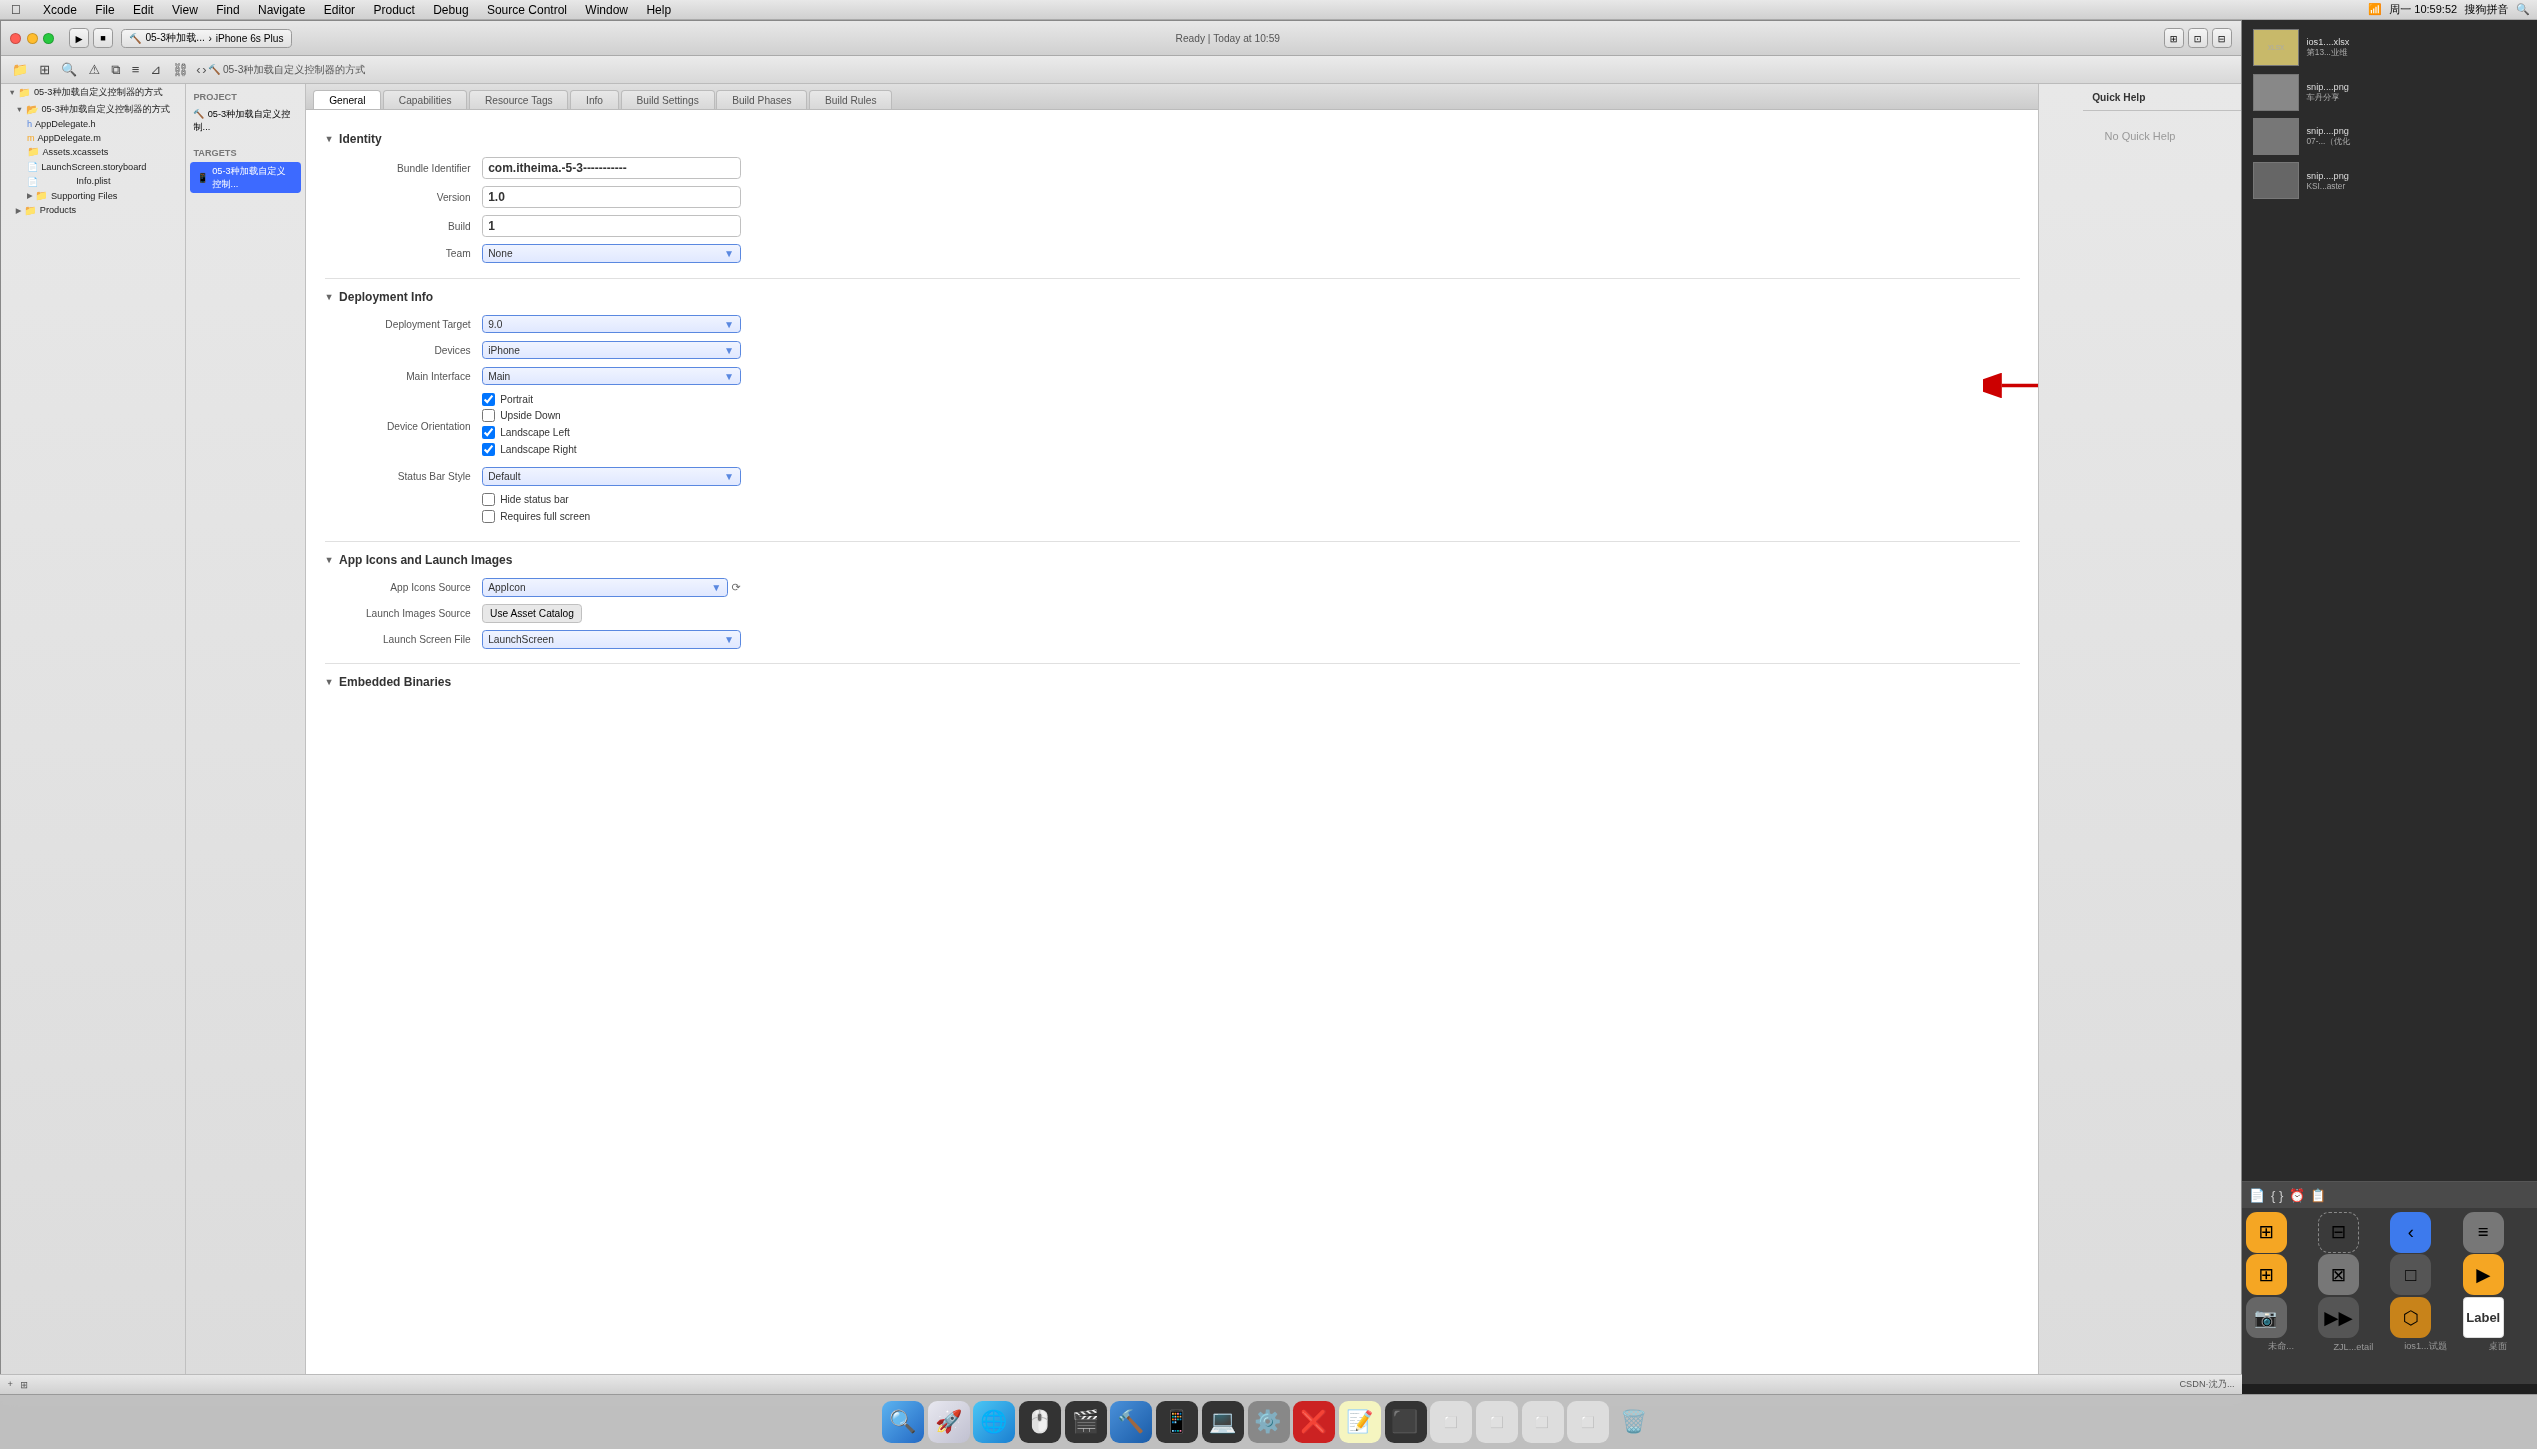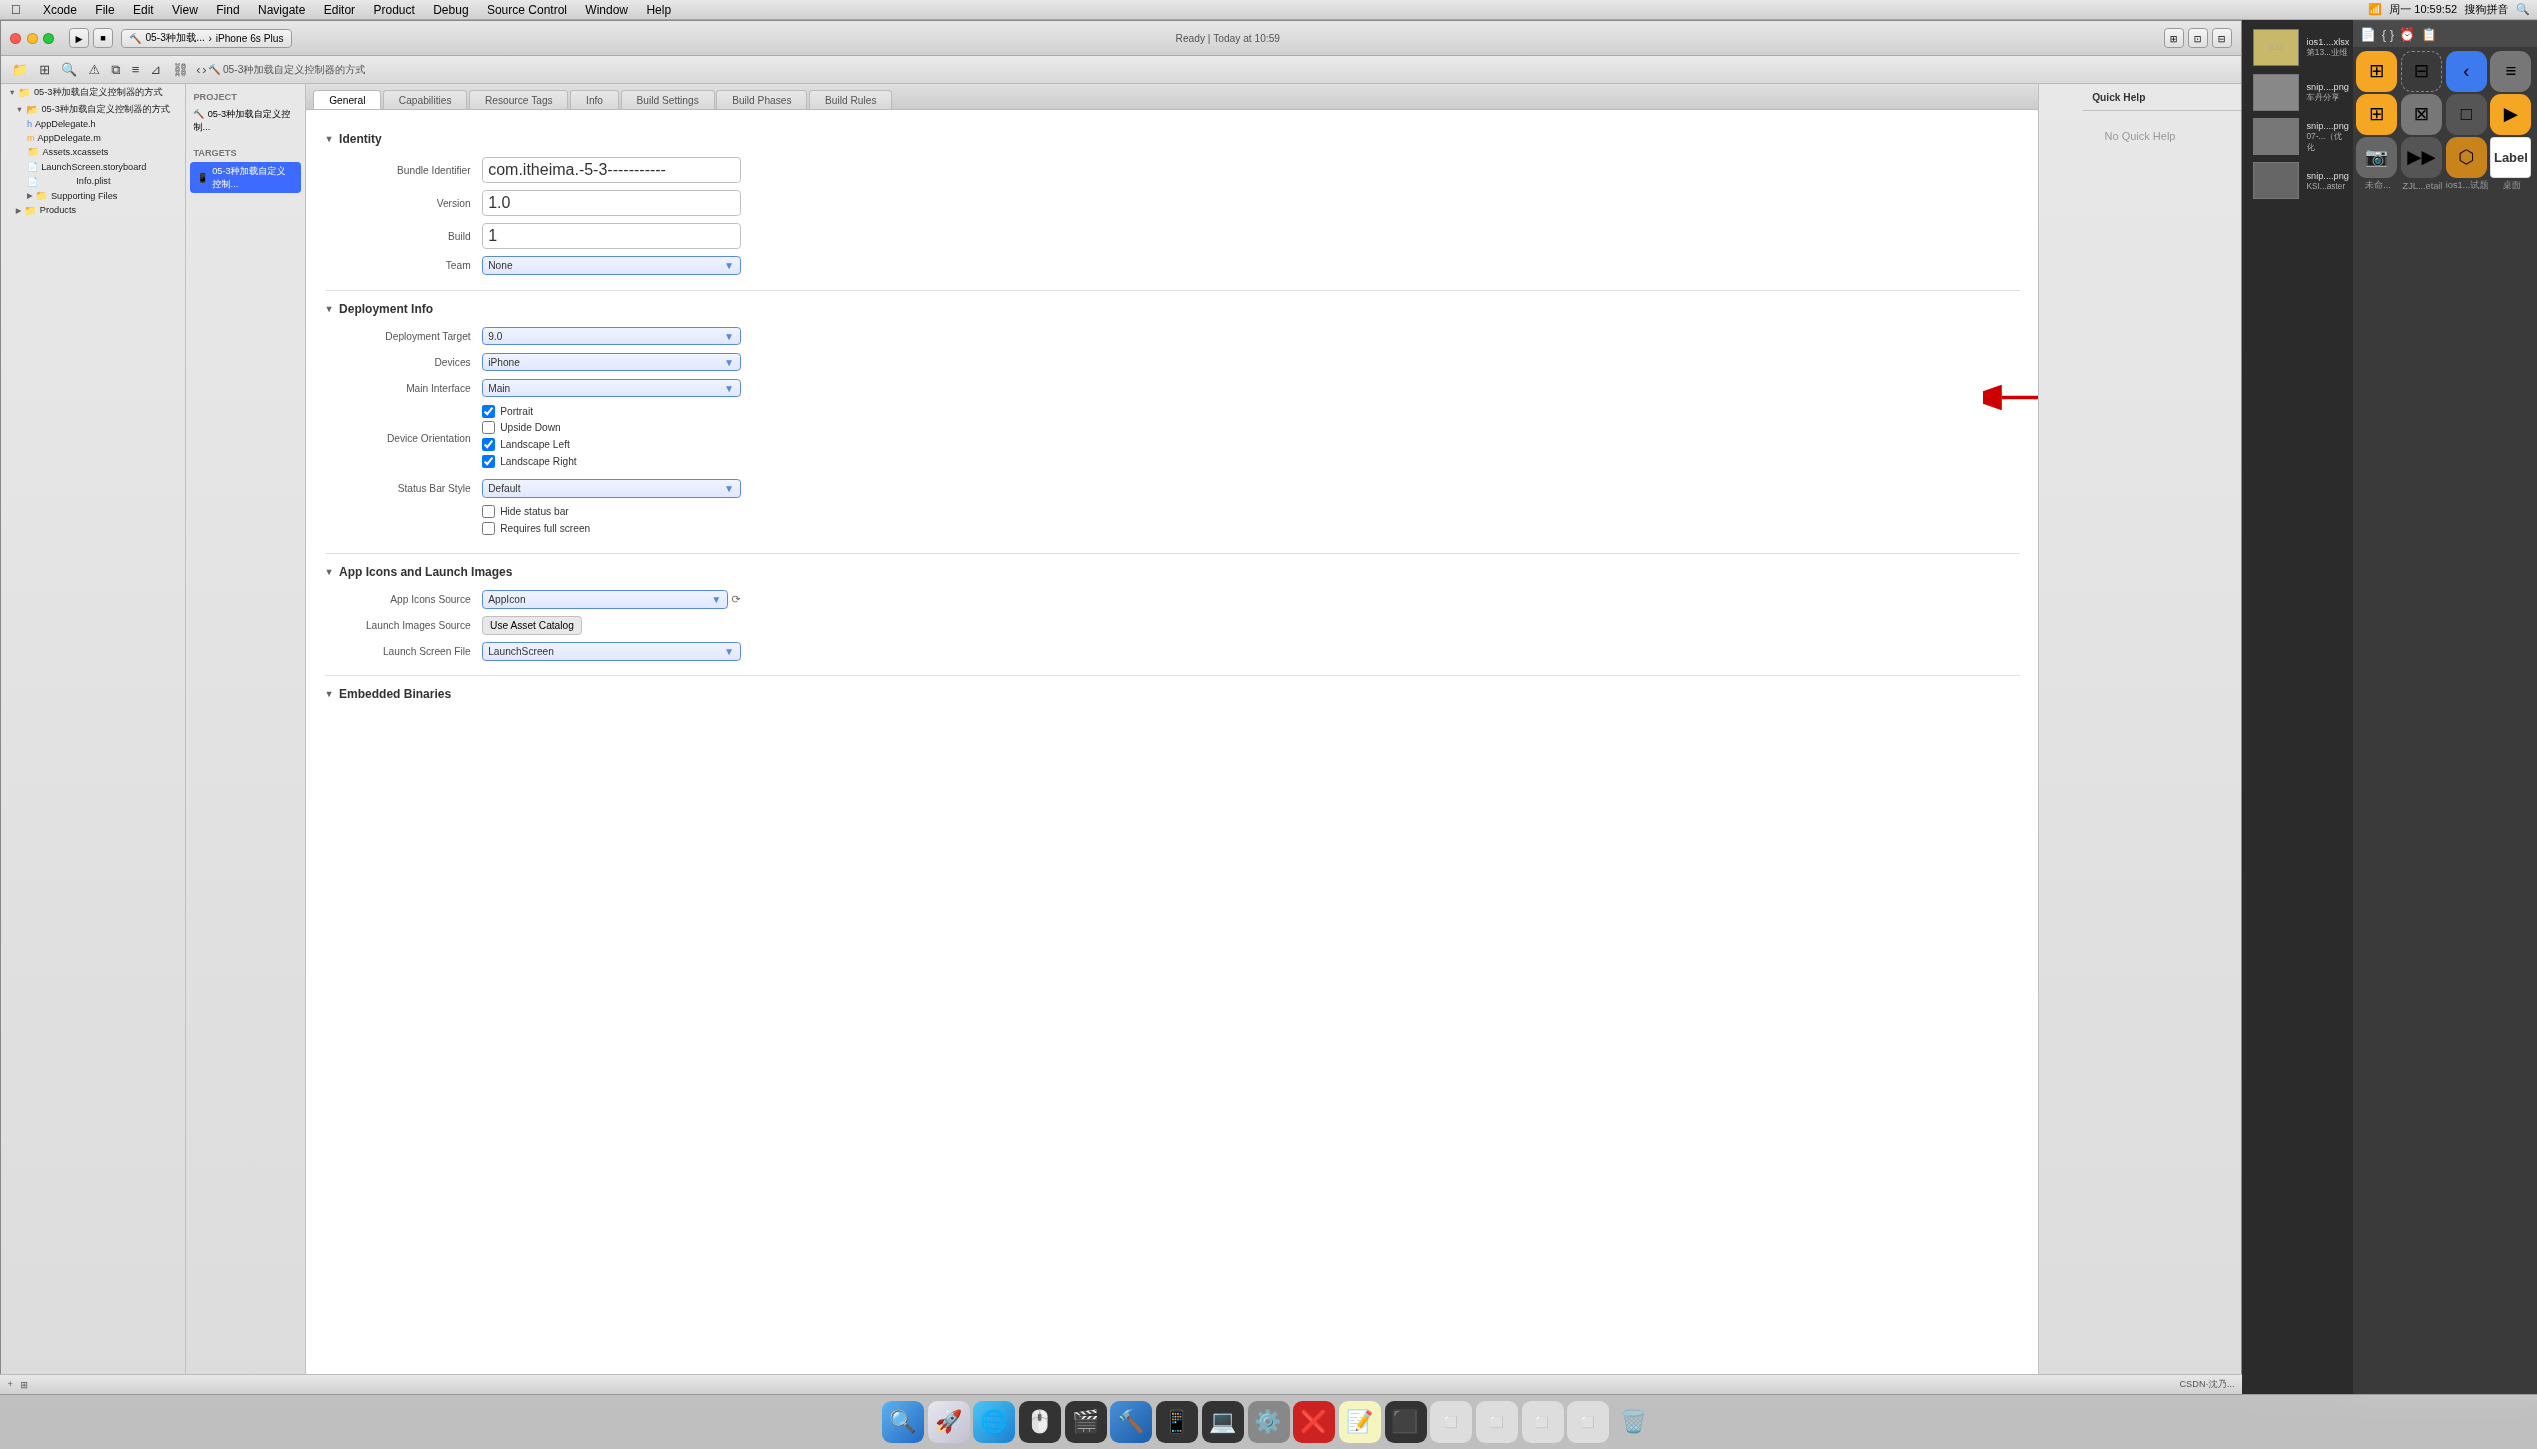--- a/index.html
+++ b/index.html
@@ -187,25 +187,26 @@
       padding-right: 11px;
       flex-shrink: 0;
     }
     .form-control {
       flex: 1;
       max-width: 259px;
     }
     .text-input {
       width: 100%;
       padding: 2.8px 5.5px;
-      font-size: 16px;
+      font-size: 12px;
       border: 0.9px solid #c0c0c0;
       border-radius: 3.7px;
       background: white;
       color: #333;
+      font-weight: bold;
     }
     .select-control {
       width: 100%;
       padding: 2.8px 5.5px;
       font-size: 10.2px;
       border: 0.9px solid #5a88e0;
       border-radius: 3.7px;
       background: linear-gradient(to bottom, #f0f4ff, #e0e8ff);
       color: #333;
       display: flex;
@@ -252,23 +253,24 @@
       color: #999;
       font-size: 11px;
     }
 
     
     .right-panel {
       position: absolute;
       top: 20.3px;
       right: 0;
       width: 295px;
-      bottom: 42px;
+      bottom: 65px;
       background: #3a3a3a;
       display: flex;
+      flex-direction: column;
     }
 
     .right-top { flex: 1; background: #2b2b2b; overflow: hidden; }
     .right-items { padding: 7.4px; display: flex; flex-direction: column; gap: 3.7px; }
     .right-item {
       color: #ddd;
       font-size: 10.2px;
       padding: 1.8px 3.7px;
       display: flex;
       align-items: center;

